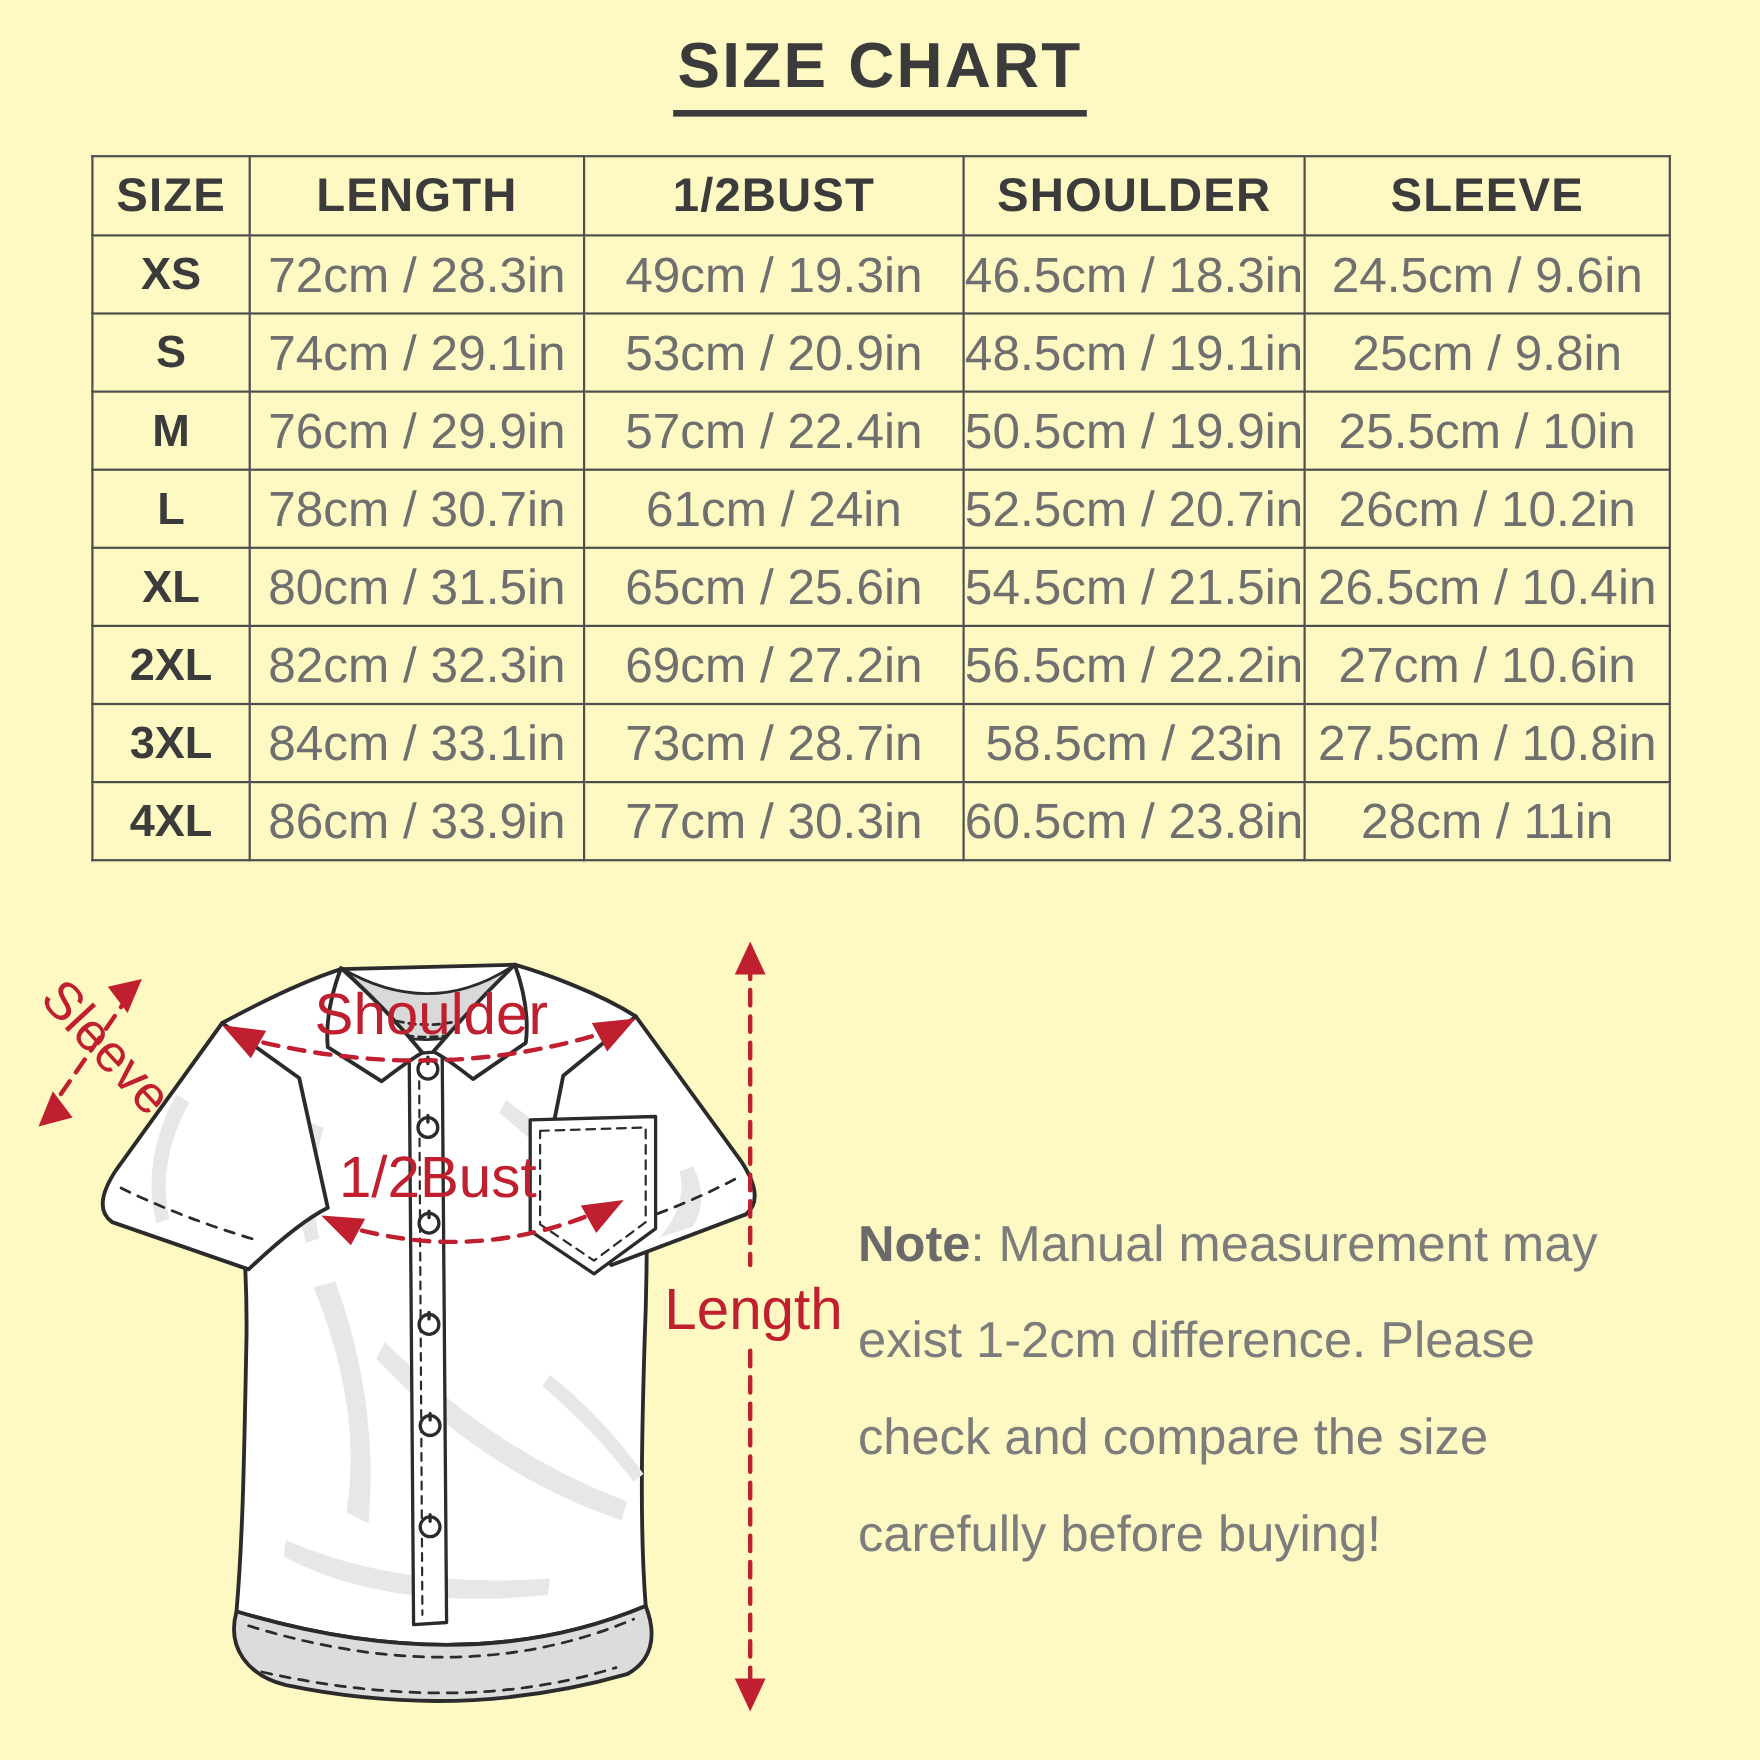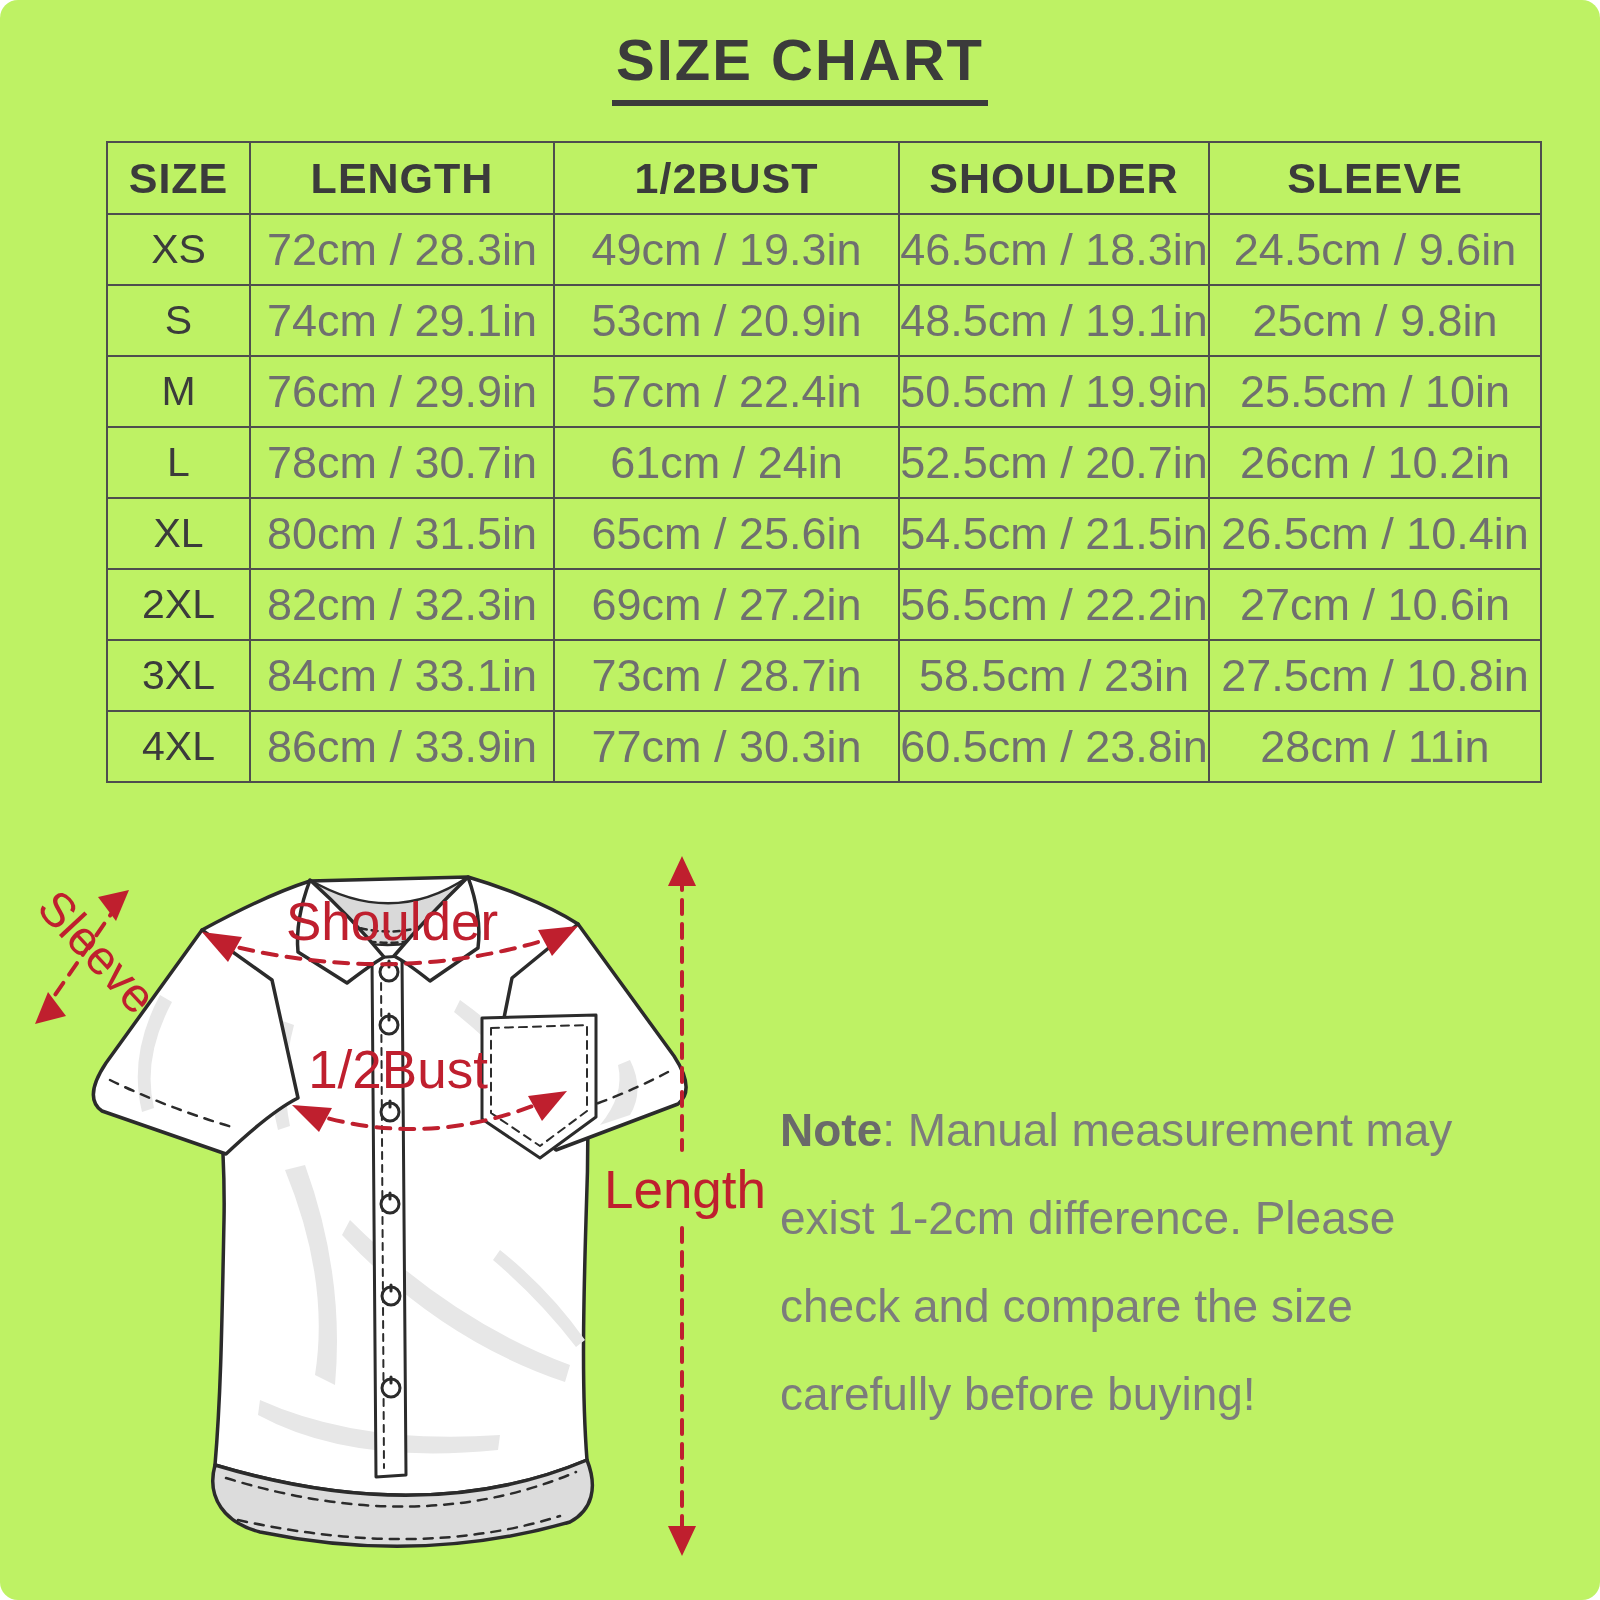--- a/index.html
+++ b/index.html
@@ -1,32 +1,32 @@
 <!DOCTYPE html>
 <html><head>
 <meta charset="utf-8">
 <style>
   html,body{margin:0;padding:0;background:#ffffff;}
   body{width:1600px;height:1600px;position:relative;overflow:hidden;
        font-family:"Liberation Sans","DejaVu Sans",sans-serif;}
-  .page{position:absolute;inset:0;background:#bef264;border-radius:18px;}
+  .page{position:absolute;inset:0;background:#fef9c3;}
 
   
   .title-wrap{position:absolute;top:26px;left:0;width:1600px;text-align:center;}
   .title{display:inline-block;margin:0;font-size:58px;font-weight:bold;color:#3b3b3b;
          letter-spacing:2px;border-bottom:6px solid #3b3b3b;padding:0 4px 7px 4px;}
 
   
   table.size-table{position:absolute;left:83px;top:141px;width:1434px;border-collapse:collapse;
-       table-layout:fixed;margin-left:23px;}
+       table-layout:fixed;}
   table.size-table th,table.size-table td{border:2px solid #4e4e4e;text-align:center;
        vertical-align:middle;padding:0;white-space:nowrap;}
   table.size-table th{height:70px;font-size:43px;font-weight:bold;color:#3b3b3b;letter-spacing:1px;}
   table.size-table td{height:69px;font-size:45px;color:#6f6f6f;}
-  table.size-table td.size-col{font-weight:normal;color:#3b3b3b;font-size:41px;}
+  table.size-table td.size-col{font-weight:bold;color:#3b3b3b;font-size:41px;}
 
   
   .shirt-svg{position:absolute;left:30px;top:820px;width:760px;height:780px;}
 
   
   .note{position:absolute;left:780px;top:1040px;width:700px;font-size:46px;
         line-height:88px;color:#7c7c7c;}
   .note b{color:#6a6a6a;}
 </style>
 </head>

